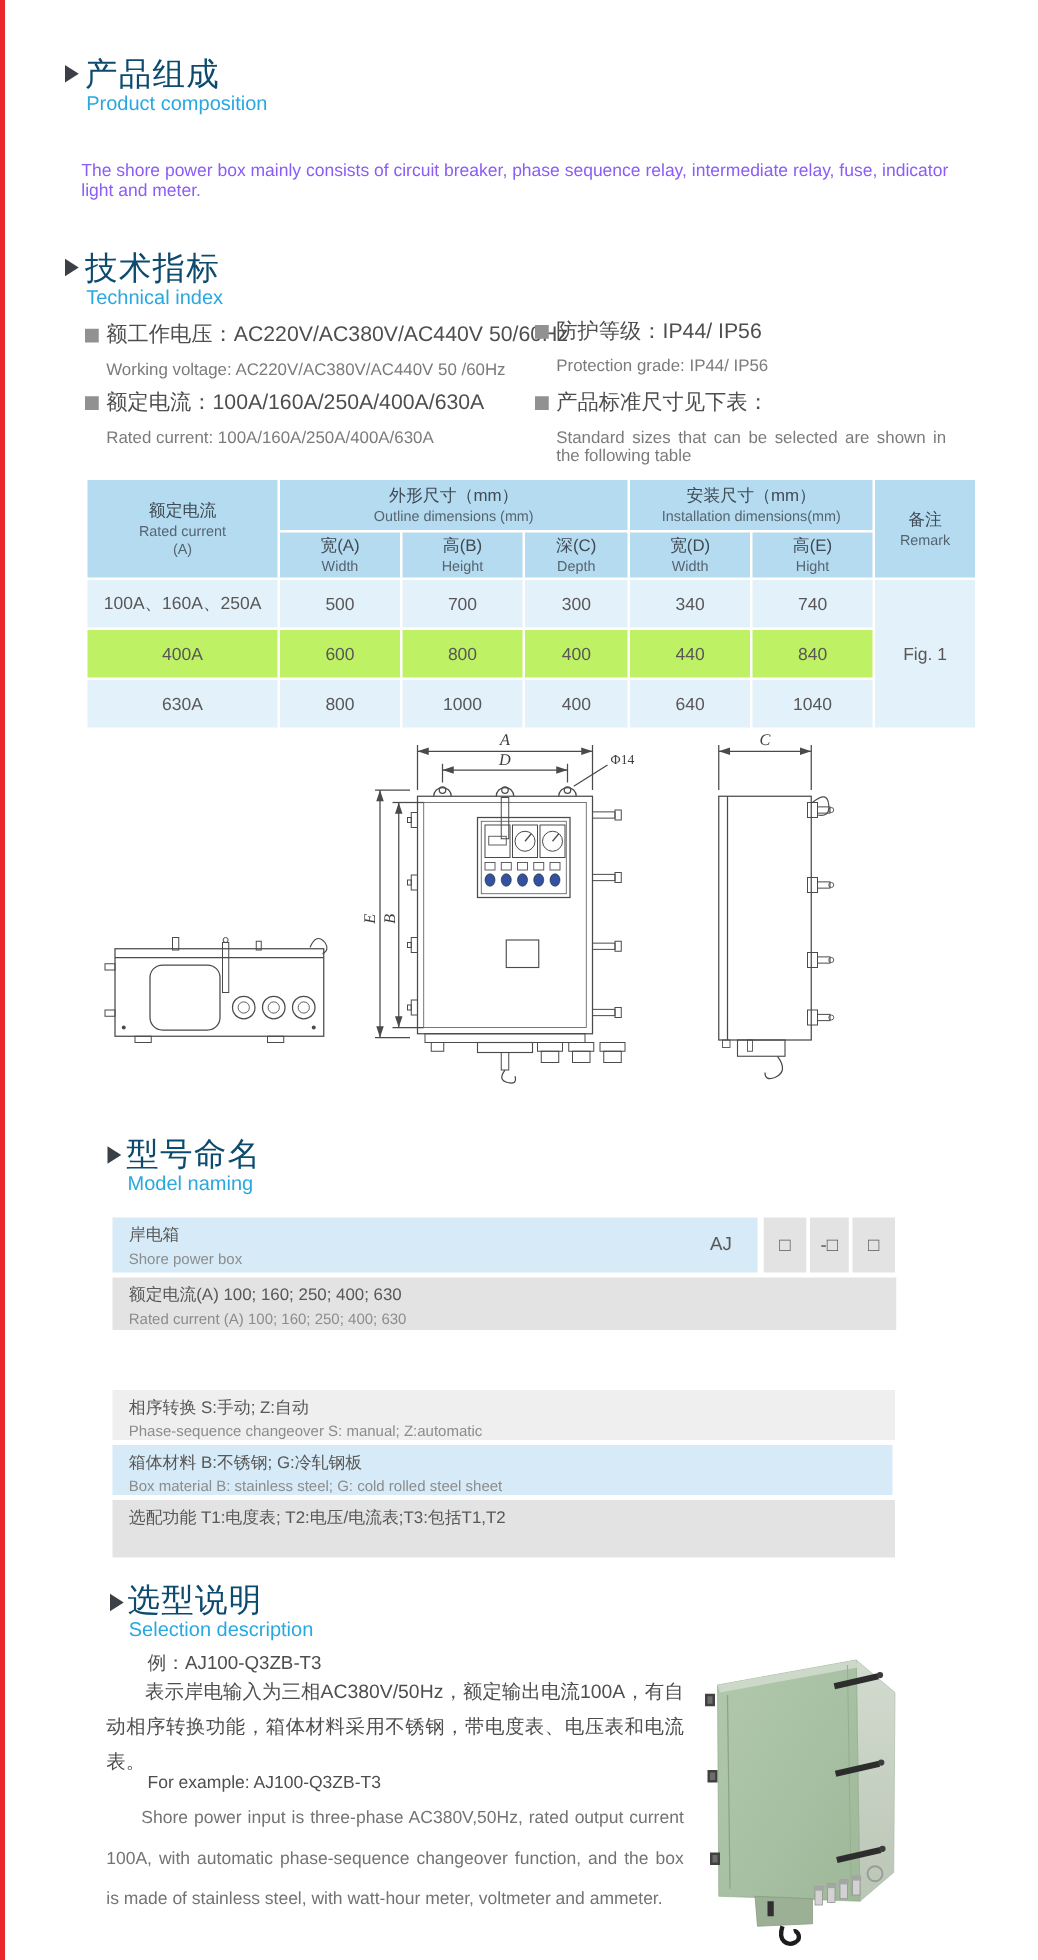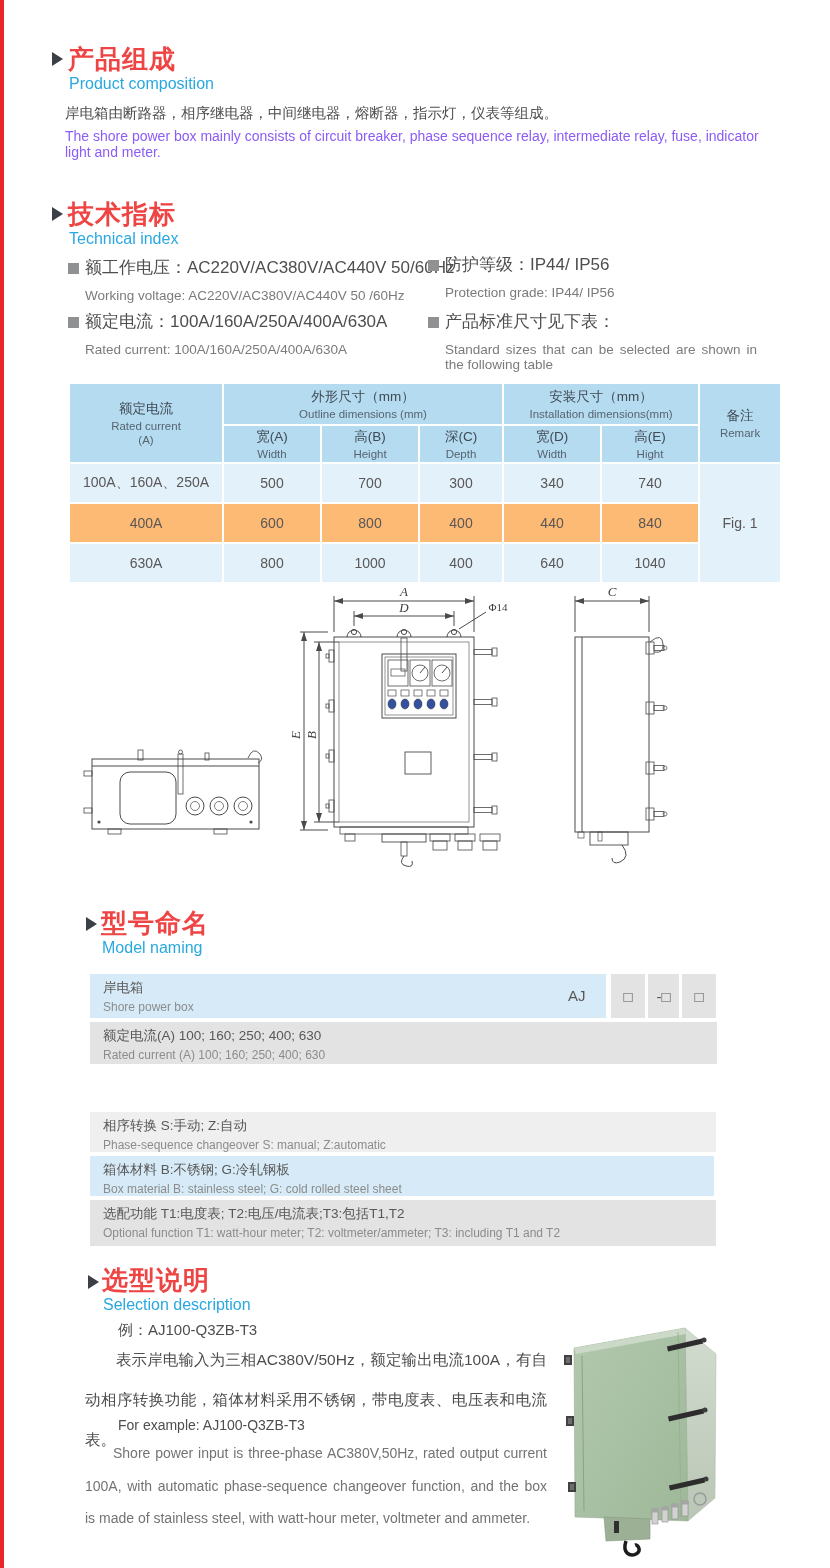--- a/index.html
+++ b/index.html
@@ -1,58 +1,57 @@
 <!DOCTYPE html>
 <html><head>
 <meta charset="utf-8">
 <style>
   html,body{margin:0;padding:0;}
   body{font-family:"Liberation Sans",sans-serif;background:#ffffff;}
   .page{position:relative;width:830px;height:1568px;background:#fff;overflow:hidden;}
   .abs{position:absolute;}
   .accent-bar{left:0;top:0;width:4px;height:1568px;background:#e8252a;}
   .tri{width:0;height:0;border-left:11px solid #3b4046;border-top:7px solid transparent;border-bottom:7px solid transparent;}
-  .t-zh{color:#ef4444;font-size:26px;letter-spacing:1px;white-space:nowrap;font-weight:bold;}
+  .t-zh{color:#0c4a6e;font-size:26px;letter-spacing:1px;white-space:nowrap;}
   .t-en{color:#29a8e0;font-size:16px;white-space:nowrap;}
   .body-zh{color:#4e4e4e;font-size:14.5px;}
   .body-en{color:#8b5cf6;font-size:14px;}
   .ti-zh{color:#4e4e4e;font-size:17px;white-space:nowrap;}
   .ti-en{color:#7b7b7b;font-size:13.5px;margin:9px 0 0 17px;}
   .sq{display:inline-block;width:11px;height:11px;background:#8f9193;margin-right:6px;vertical-align:-1px;}
   
   table.spec{border-collapse:separate;border-spacing:2px;table-layout:fixed;width:698px;}
   table.spec td,table.spec th{text-align:center;vertical-align:middle;font-weight:normal;padding:0;}
   .hc{background:#b5dbf0;color:#46525c;}
   .hc .z{display:block;font-size:13.5px;color:#3f4a54;}
   .hc .e{display:block;font-size:11.5px;color:#566470;margin-top:2px;}
   .dc1{background:#e3f1fa;color:#595757;font-size:14px;}
-  .dc2{background:#fdba74;color:#595757;font-size:14px;}
+  .dc2{background:#bef264;color:#595757;font-size:14px;}
   
   .lrow{position:absolute;left:0;box-sizing:border-box;padding:5px 16px 0 13px;}
   .l-blue{background:#d6ebf7;}
   .l-gray{background:#e3e3e4;}
   .l-lgray{background:#efefef;}
   .lz{font-size:13.5px;color:#595757;white-space:nowrap;}
   .le{font-size:12px;color:#8c8c8c;margin-top:3px;white-space:nowrap;}
   .strip{position:absolute;top:0;height:44px;background:#e3e3e4;display:flex;align-items:center;justify-content:center;font-size:15px;color:#5a5a5a;}
   .code-prefix{position:absolute;font-size:15px;color:#595757;}
-  .sel-zh{color:#4e4e4e;font-size:15.5px;line-height:40px;text-align:justify;text-indent:2em;}
+  .sel-zh{color:#4e4e4e;font-size:15.5px;line-height:28px;text-align:justify;text-indent:2em;}
   .sel-en{color:#737373;font-size:14px;line-height:32.5px;text-align:justify;text-indent:2em;}
   .ex{color:#4e4e4e;font-size:15px;white-space:nowrap;}
 </style>
 </head>
 <body>
 
 <div class="page">
   <div class="abs accent-bar"></div>
 
   <div class="abs tri" style="left:52px;top:52px;"></div>
   <div class="abs t-zh" style="left:68px;top:42px;">产品组成</div>
   <div class="abs t-en" style="left:69px;top:75px;">Product  composition</div>
-  <div class="abs body-zh" style="left:65px;top:104px;width:700px;">岸电箱由断路器，相序继电器，中间继电器，熔断器，指示灯，仪表等组成。</div>
   <div class="abs body-en" style="left:65px;top:128px;width:710px;">The shore power box mainly consists of circuit breaker, phase sequence relay, intermediate relay, fuse, indicator light and meter.</div>
 
   <div class="abs tri" style="left:52px;top:207px;"></div>
   <div class="abs t-zh" style="left:68px;top:197px;">技术指标</div>
   <div class="abs t-en" style="left:69px;top:230px;">Technical index</div>
 
   <div class="abs" style="left:68px;top:256px;width:355px;">
     <div class="ti-zh"><span class="sq"></span><span>额工作电压：AC220V/AC380V/AC440V  50/60Hz</span></div>
     <div class="ti-en">Working voltage: AC220V/AC380V/AC440V 50 /60Hz</div>
   </div>
@@ -329,21 +328,20 @@
     <div class="lrow l-lgray" style="top:138px;width:626px;height:40px;">
       <div class="lz">相序转换  S:手动; Z:自动</div>
       <div class="le">Phase-sequence changeover  S: manual;  Z:automatic</div>
     </div>
     <div class="lrow l-blue" style="top:182px;width:624px;height:40px;">
       <div class="lz">箱体材料    B:不锈钢;  G:冷轧钢板</div>
       <div class="le">Box material   B: stainless steel; G: cold rolled steel sheet</div>
     </div>
     <div class="lrow l-gray" style="top:226px;width:626px;height:46px;">
       <div class="lz">选配功能     T1:电度表;  T2:电压/电流表;T3:包括T1,T2</div>
-      <div class="le">Optional function  T1: watt-hour meter; T2: voltmeter/ammeter; T3: including T1 and T2</div>
     </div>
   </div>
 
   <div class="abs tri" style="left:88px;top:1275px;"></div>
   <div class="abs t-zh" style="left:102px;top:1263px;">选型说明</div>
   <div class="abs t-en" style="left:103px;top:1296px;">Selection description</div>
   <div class="abs ex" style="left:118px;top:1321px;">例：AJ100-Q3ZB-T3</div>
   <div class="abs sel-zh" style="left:85px;top:1340px;width:462px;">表示岸电输入为三相AC380V/50Hz，额定输出电流100A，有自动相序转换功能，箱体材料采用不锈钢，带电度表、电压表和电流表。</div>
   <div class="abs ex" style="left:118px;top:1417px;font-size:14px;">For example: AJ100-Q3ZB-T3</div>
   <div class="abs sel-en" style="left:85px;top:1437px;width:462px;">Shore power input is three-phase AC380V,50Hz, rated output current 100A, with automatic phase-sequence changeover function, and the box is made of stainless steel, with watt-hour meter, voltmeter and ammeter.</div>

